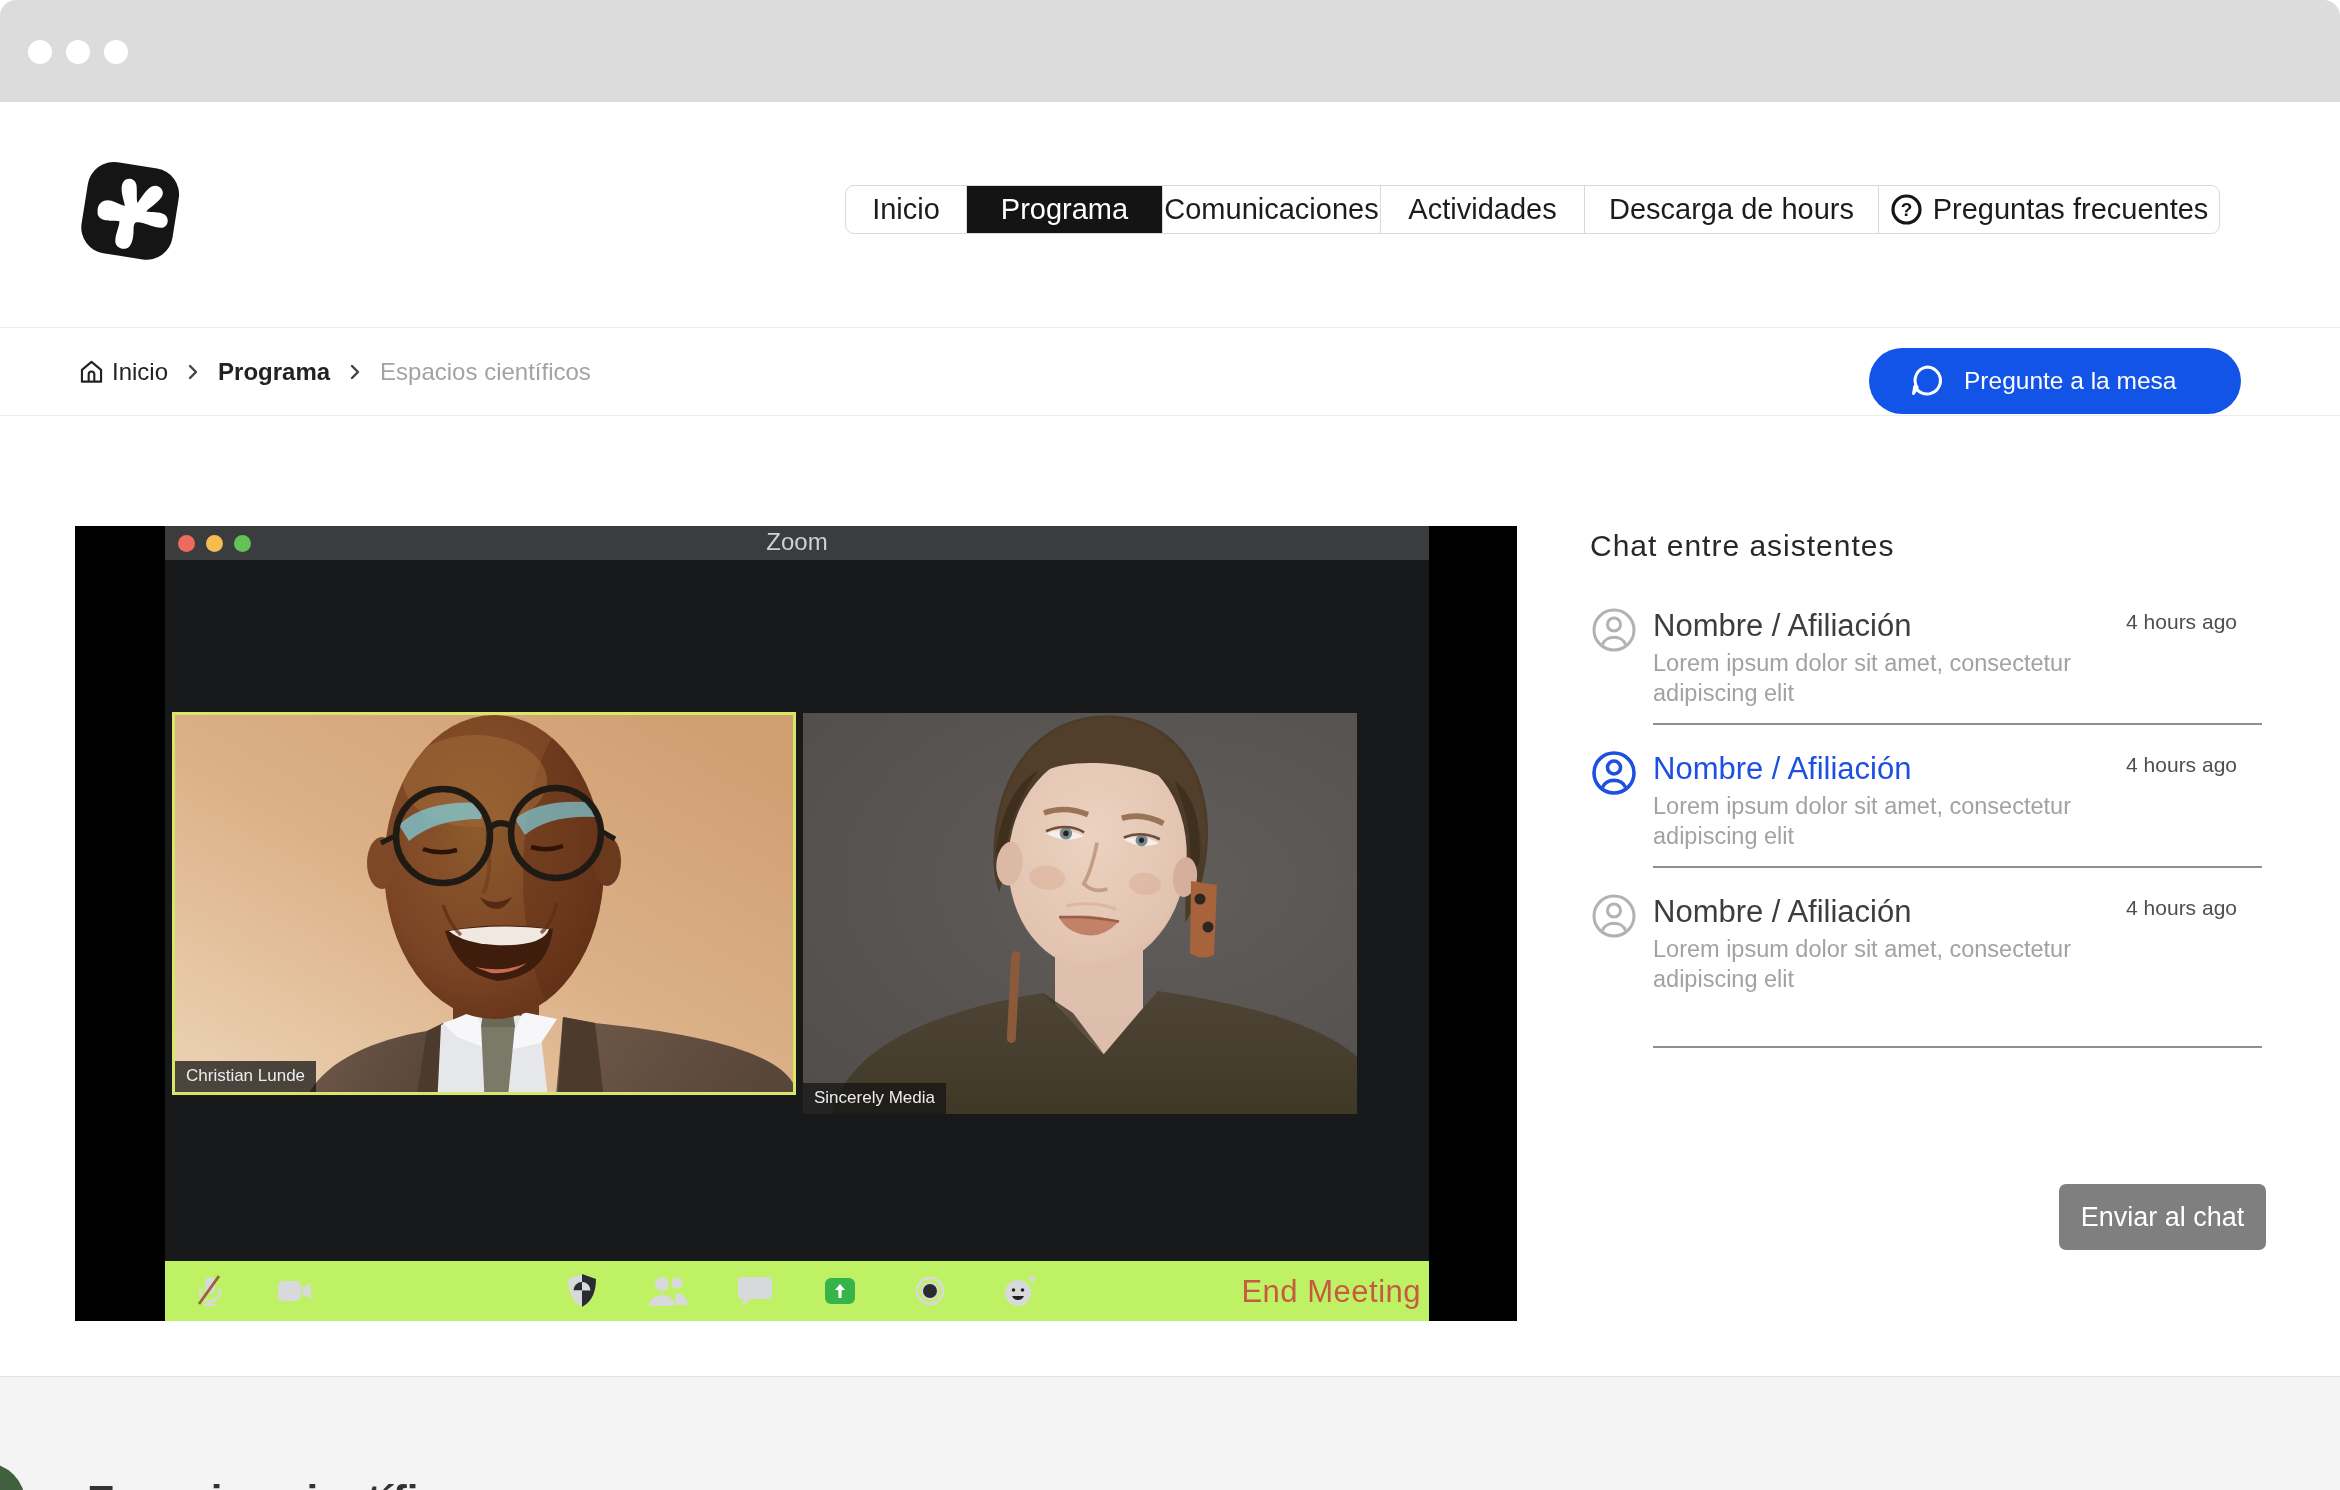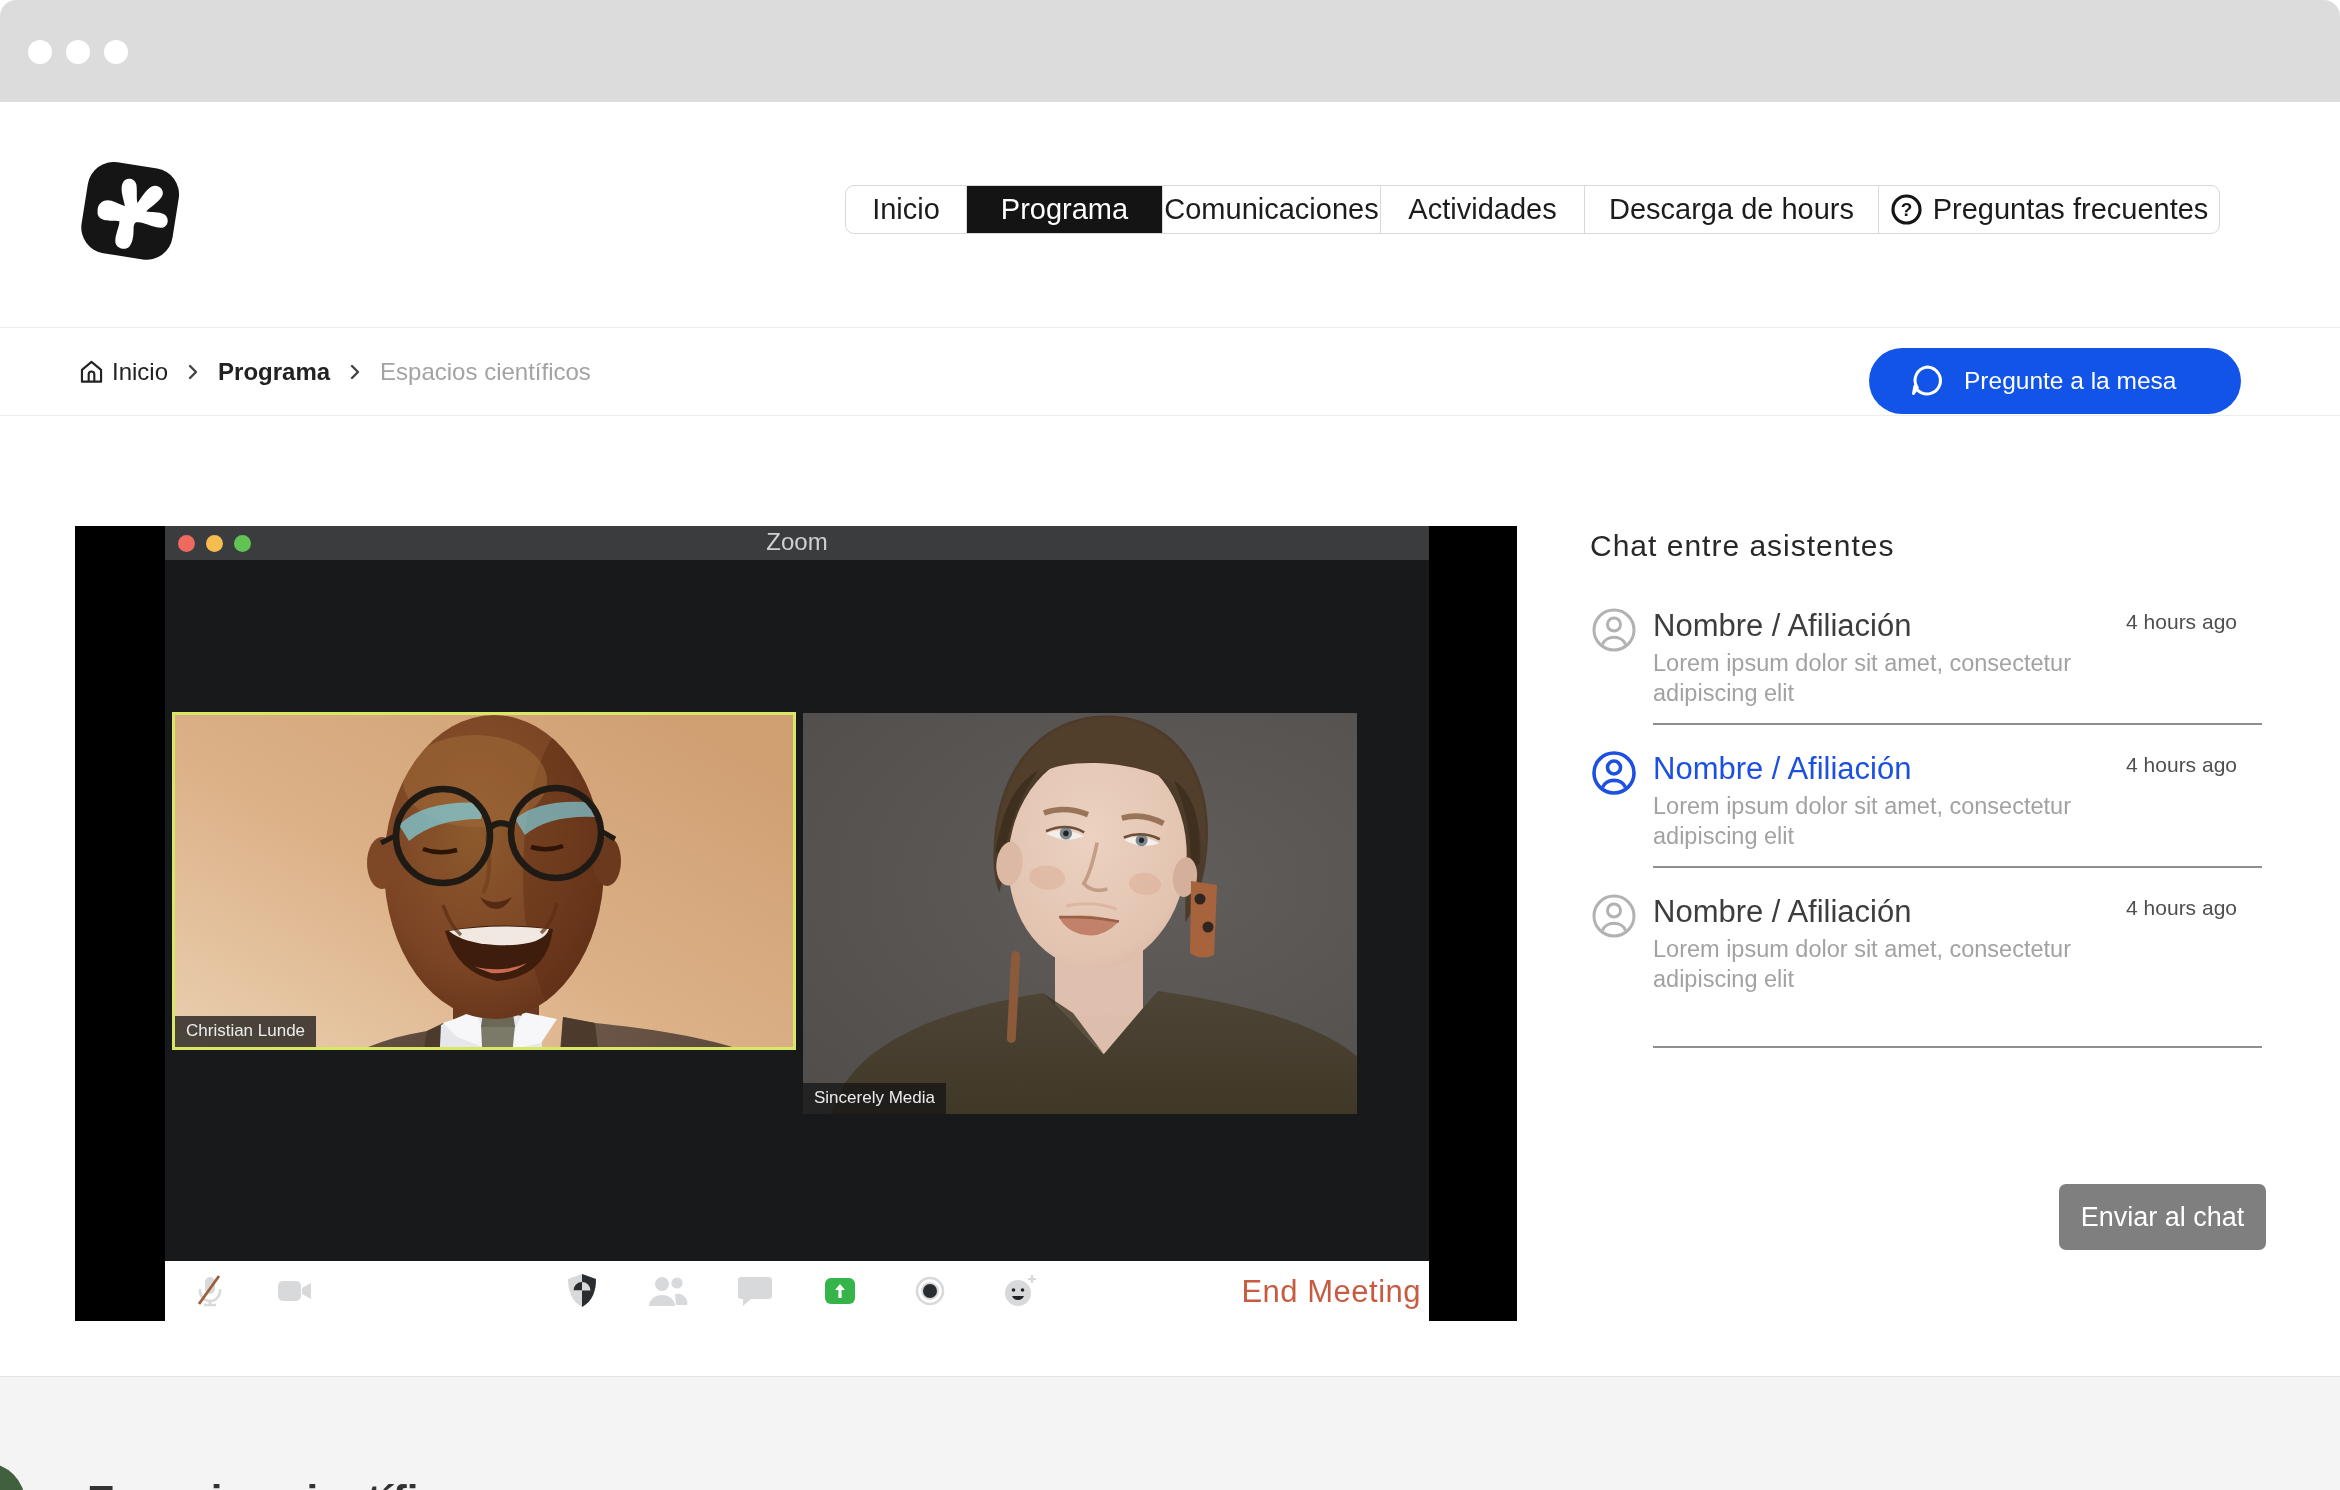--- a/index.html
+++ b/index.html
@@ -30,23 +30,23 @@
 .ask{position:absolute;left:1869px;top:348px;width:372px;height:66px;border-radius:34px;
   background:#1254e8;color:#fff;display:flex;align-items:center;font-size:24.5px;font-weight:500;}
 
 
 .zframe{position:absolute;left:75px;top:491px;width:1442px;height:795px;background:#000;margin-top:35px;}
 .zwin{position:absolute;left:90px;top:0;width:1264px;height:795px;background:#17191b;}
 .ztitle{position:absolute;left:0;top:0;width:1264px;height:34px;background:#3a3c3e;}
 .ztitle .tl{position:absolute;top:9px;width:17px;height:17px;border-radius:50%;}
 .ztitle .name{position:absolute;left:0;top:0;width:100%;height:34px;line-height:32px;
   text-align:center;color:#cfd0d1;font-size:24px;}
-.ztool{position:absolute;left:0;top:735px;width:1264px;height:60px;background:#ffffff;}
+.ztool{position:absolute;left:0;top:735px;width:1264px;height:60px;background:#bef264;}
 .tile{position:absolute;overflow:hidden;}
-.t1{left:7px;top:186px;width:624px;height:338px;border:3px solid #d9e767;background:#dcab7f;}
+.t1{left:7px;top:186px;width:624px;height:383px;border:3px solid #d9e767;background:#dcab7f;}
 .t2{left:638px;top:187px;width:554px;height:401px;background:#5b5755;}
 .vlabel{position:absolute;left:0;bottom:0;background:rgba(22,22,22,0.75);color:#ececec;
   font-size:17px;padding:5px 11px 6px;white-space:nowrap;}
 
 
 .chead{position:absolute;left:1590px;top:529px;font-size:30px;font-weight:500;color:#282828;letter-spacing:1px;}
 .citem .nm{font-size:31px;font-weight:400;color:#3d3d3d;}
 .citem .tm{position:absolute;font-size:21px;color:#4f4f4f;}
 .citem .msg{font-size:23.5px;color:#a2a2a2;line-height:30px;width:470px;}
 .sep{position:absolute;left:1653px;width:609px;height:2px;background:#8f8f8f;}

